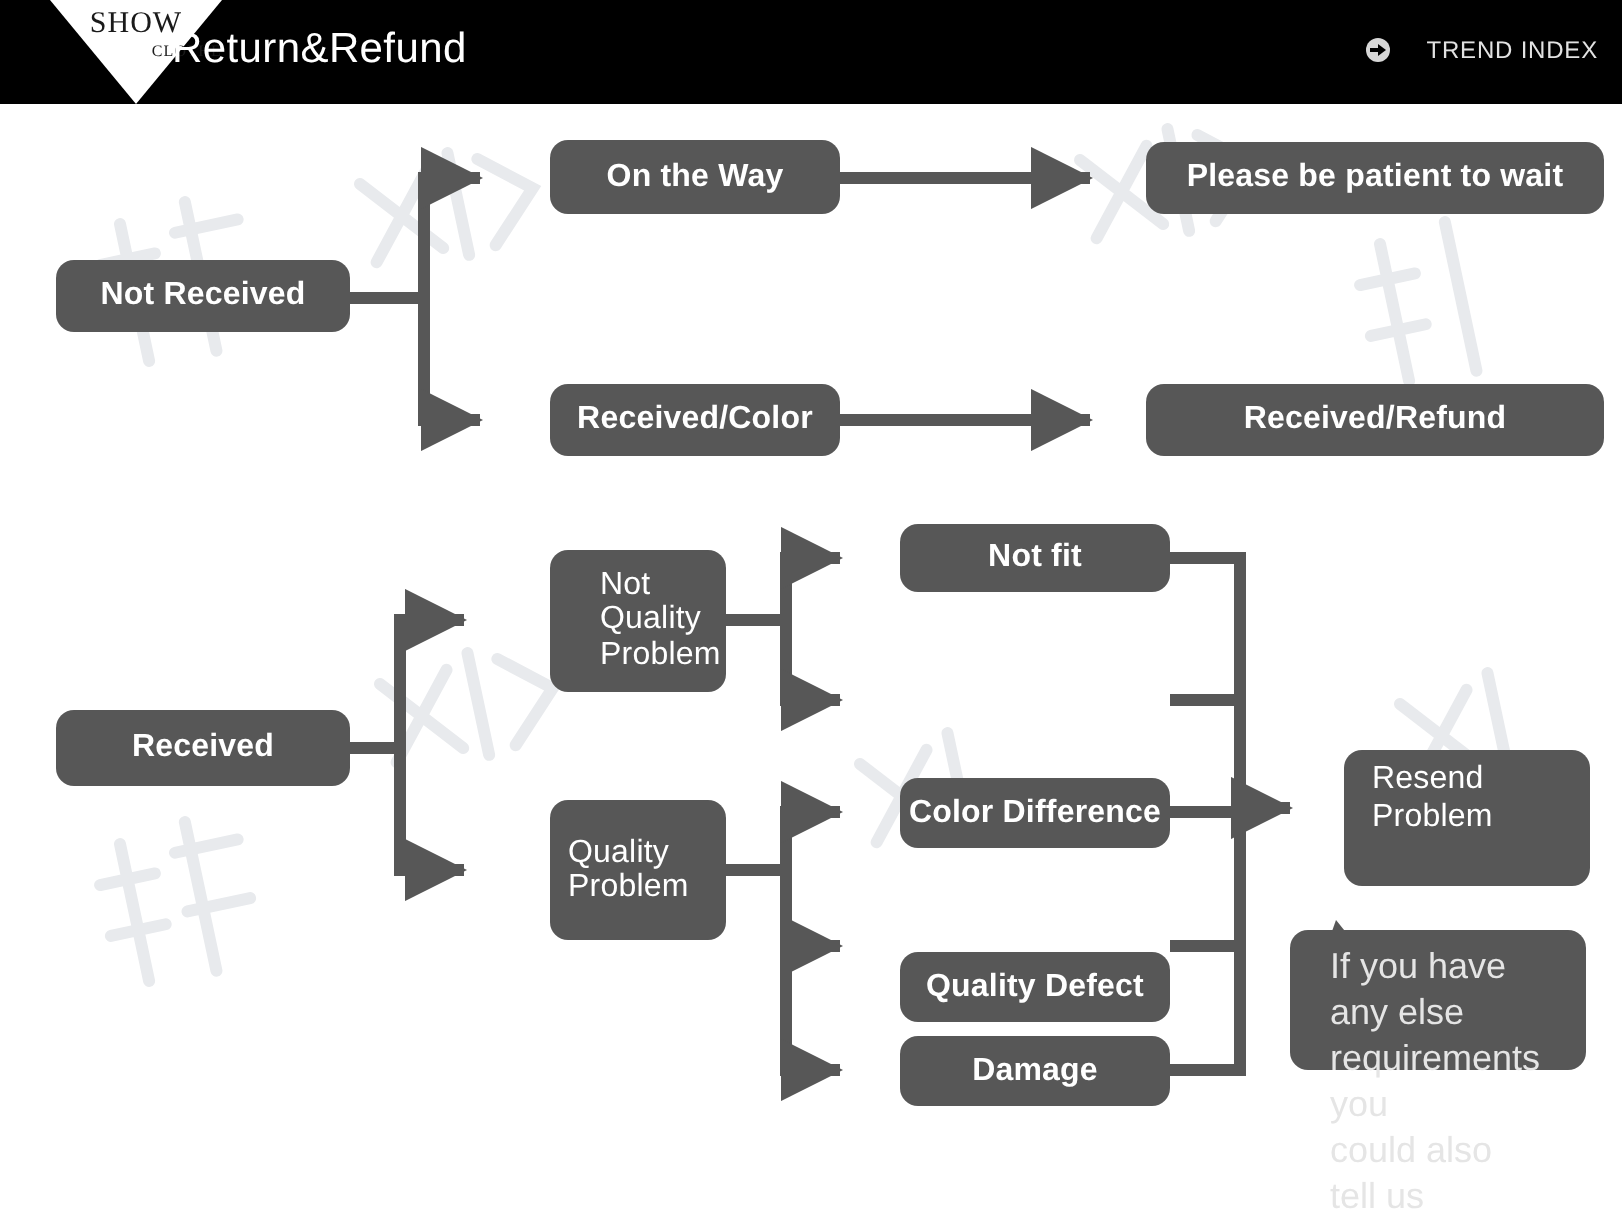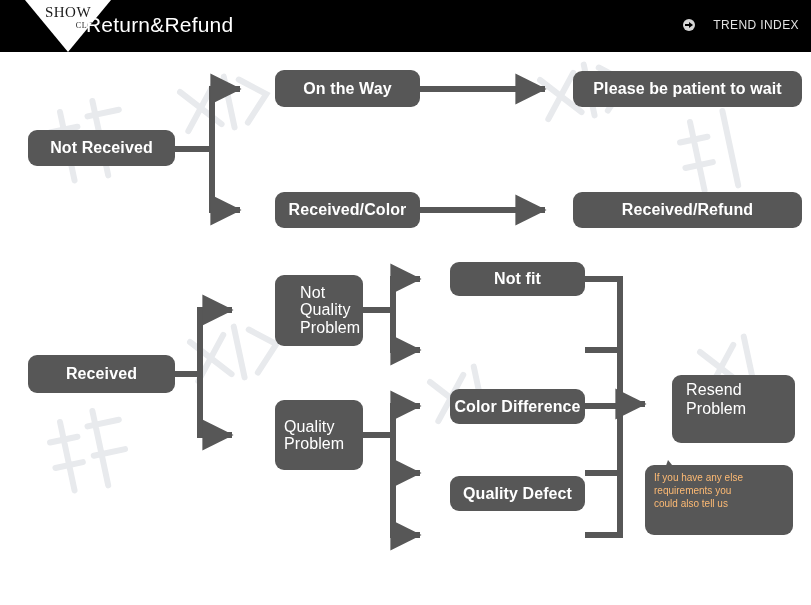--- a/index.html
+++ b/index.html
@@ -135,24 +135,24 @@
     letter-spacing: 0.1px;
   }
   .node.center { justify-content: center; }
   .node.left   { justify-content: flex-start; text-align: left; }
   .node.bold   { font-weight: bold; }
 
   .callout {
     position: absolute;
     background: #575757;
     border-radius: 9px;
-    color: #fdba74;
-    font-size: 10px;
+    color: #e5e5e5;
+    font-size: 18px;
     line-height: 1.28;
-    padding: 7px 9px;
+    padding: 7px 20px;
     box-sizing: border-box;
   }
 </style>
 </head>
 <body>
 
 <div id="page">
 
   <div id="header">
     <div id="logo">
@@ -258,20 +258,21 @@
       <div>Problem</div>
     </div>
 
     <div class="node center bold" style="left:450px; top:210px; width:135px; height:34px;">Not fit</div>
 
 
     <div class="node center bold" style="left:450px; top:337px; width:135px; height:35px;">Color Difference</div>
 
     <div class="node center bold" style="left:450px; top:404px; width:135px; height:35px;margin-top:20px;">Quality Defect</div>
 
+    <div class="node center bold" style="left:450px; top:466px; width:135px; height:35px;">Damage</div>
 
     <div class="node" style="left:672px; top:323px; width:123px; height:68px; display:block; padding:6px 0 0 14px; line-height:1.16;">
       <div>Resend</div>
       <div>Problem</div>
     </div>
 
     <div class="callout" style="left:645px; top:413px; width:148px; height:70px;">
       <div>If you have any else</div>
       <div>requirements you</div>
       <div>could also tell us</div>

